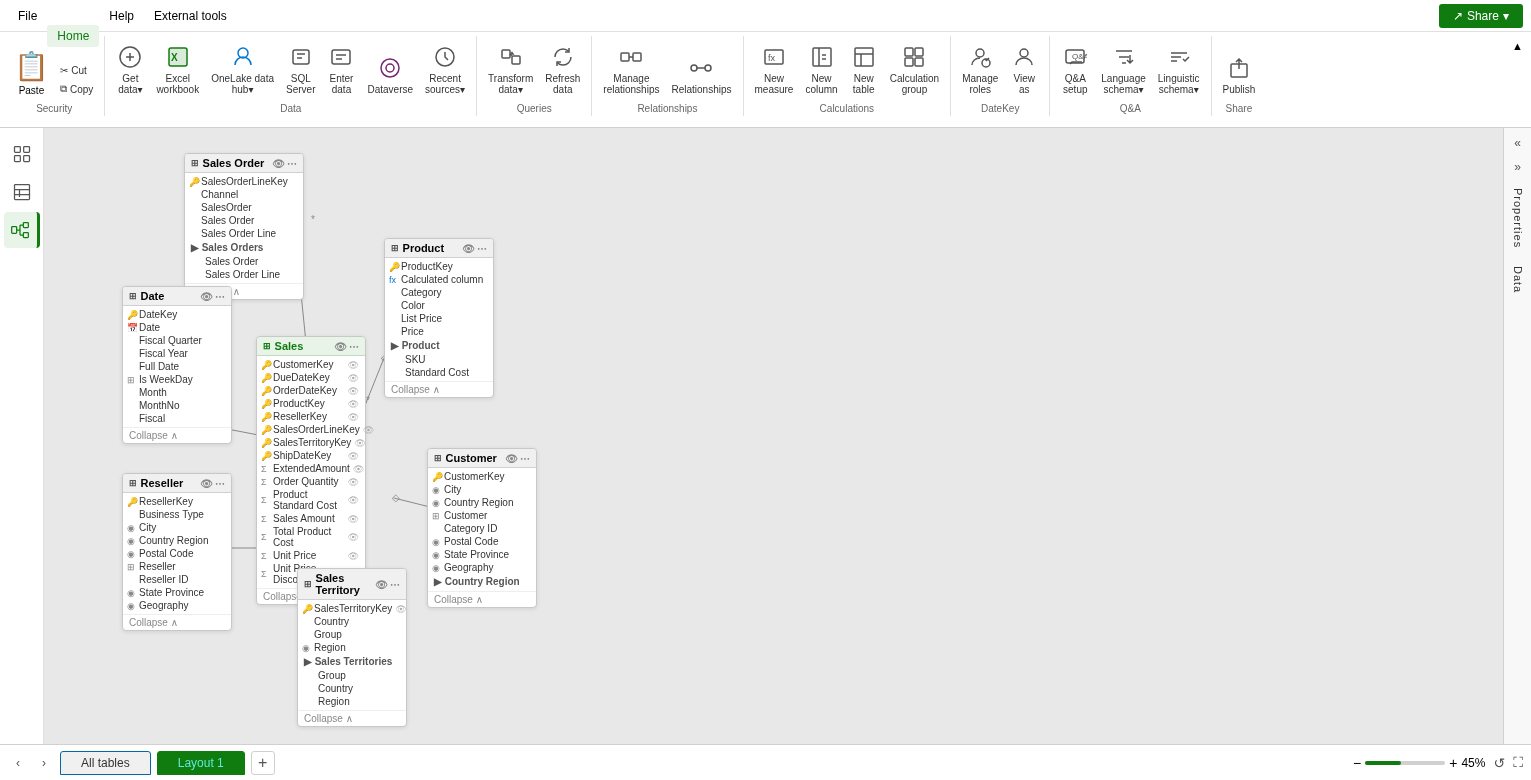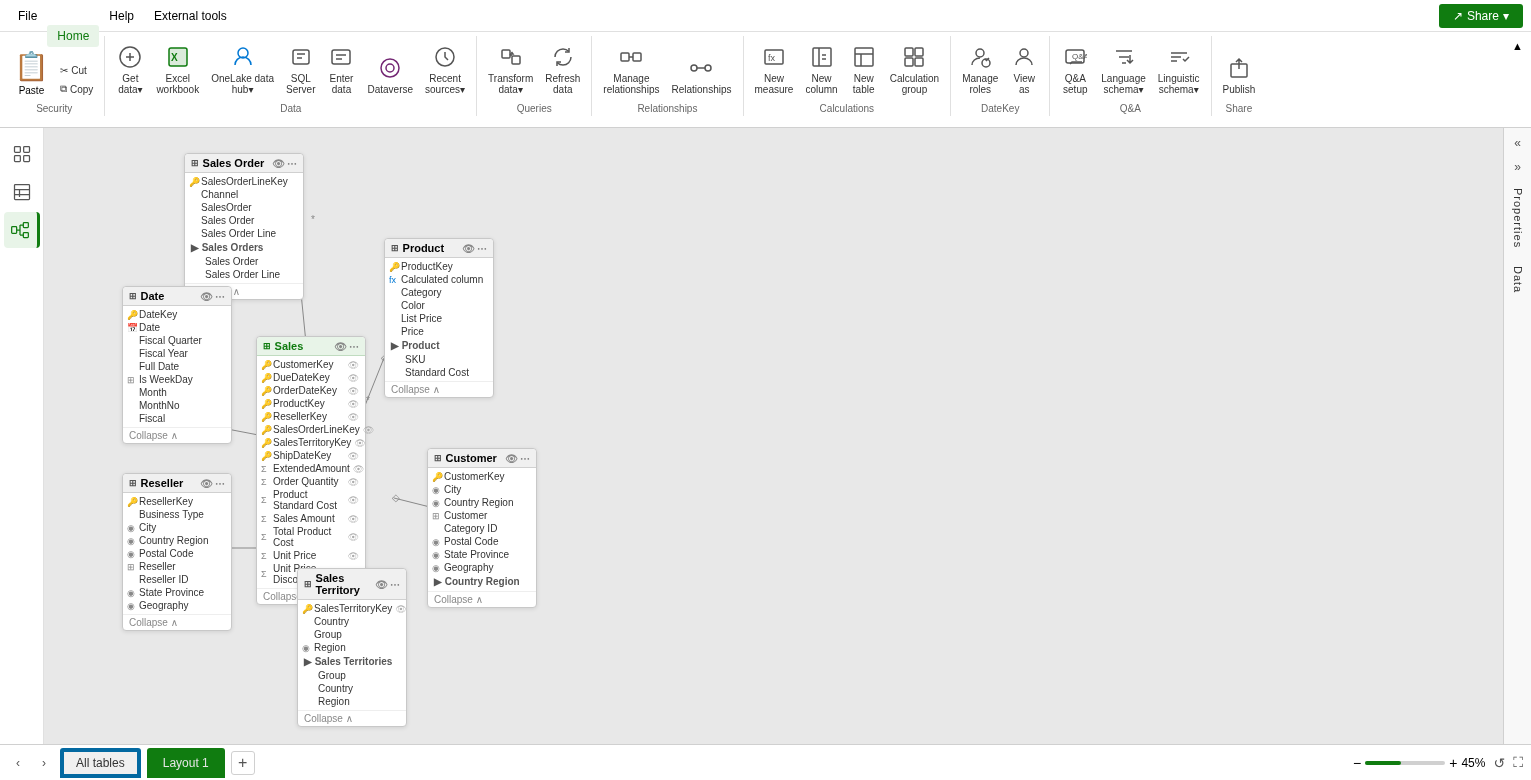--- a/index.html
+++ b/index.html
@@ -210,31 +210,31 @@
       width: 20px;
       height: 20px;
       display: flex;
       align-items: center;
       justify-content: center;
       cursor: pointer;
       font-size: 12px;
       color: #555;
     }
     .tab-item {
-      padding: 4px 12px;
+      padding: 4px 20px;
       font-size: 12px;
       cursor: pointer;
       border-radius: 3px 3px 0 0;
-      border: 4px solid #0369a1;
+      border: 1px solid #0369a1;
       background: #f0f0f0;
       color: #333;
     }
     .tab-item.active {
       background: #107c10;
-      color: #e5e5e5;
+      color: #5eead4;
       border-color: #107c10;
     }
     .tab-add {
       width: 24px;
       height: 24px;
       display: flex;
       align-items: center;
       justify-content: center;
       cursor: pointer;
       background: #fff;

